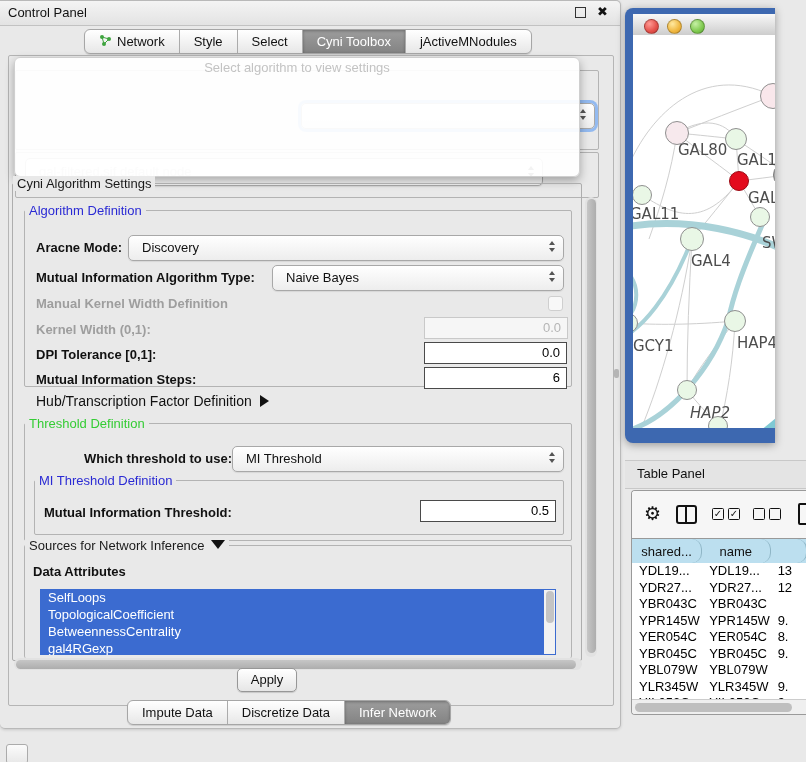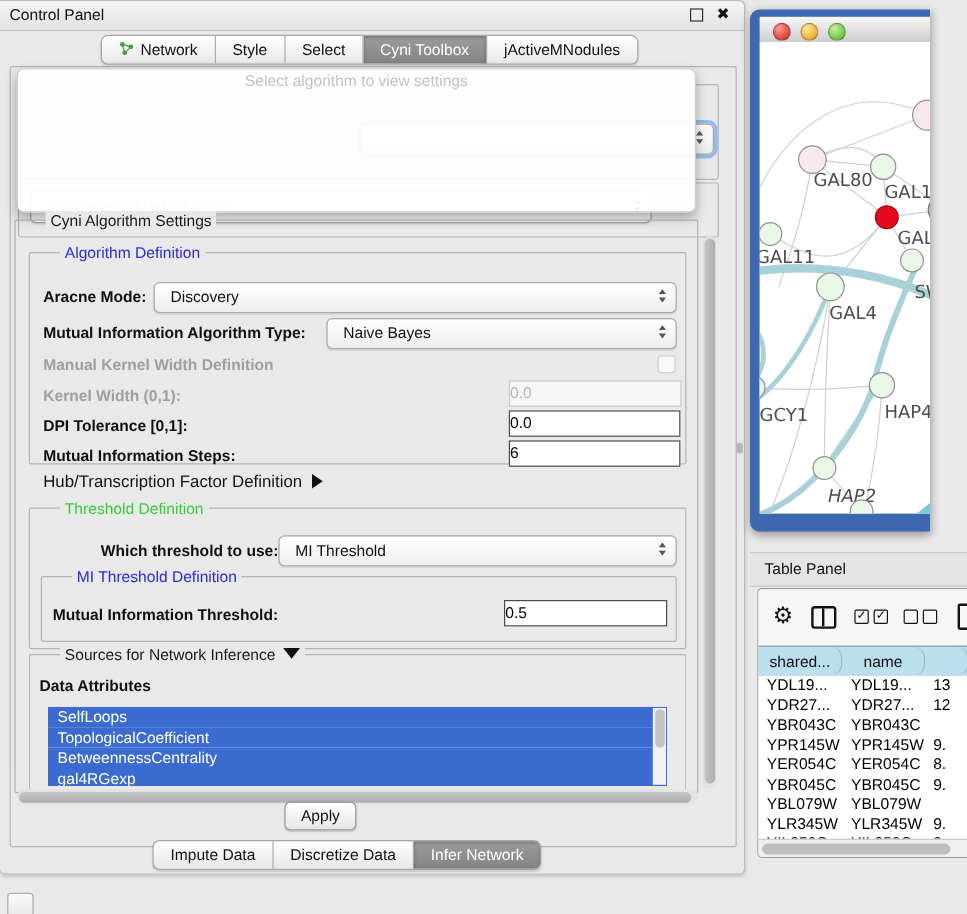--- a/index.html
+++ b/index.html
@@ -18,42 +18,42 @@
   
   .segbar{display:flex;height:23px;border:1px solid #A6A6A6;border-radius:6px;overflow:hidden;
           background:linear-gradient(#FFFFFF,#E7E7E7);box-shadow:0 1px 1px rgba(0,0,0,.12);}
   .seg{display:flex;align-items:center;justify-content:center;padding:0 14px;color:#111;
        border-right:1px solid #ABABAB;cursor:default;white-space:nowrap;}
   .seg:last-child{border-right:none;}
   .seg.sel{background:linear-gradient(#9D9D9D,#838383);color:#FFF;box-shadow:inset 0 1px 3px rgba(0,0,0,.3);}
   .net-ic{width:13px;height:13px;margin-right:5px;}
   
   .fieldset{position:absolute;border:1px solid #B3B3B3;border-radius:2px;}
-  .legend{position:absolute;top:-8px;left:25px;background:#E9E9E9;padding:0 4px;font-size:13px;}
+  .legend{position:absolute;top:-8px;left:0;background:#E9E9E9;padding:0 4px;font-size:13px;}
   .combo{position:absolute;height:24px;border:1px solid #A8A8A8;border-radius:5px;
          background:linear-gradient(#FFFFFF,#EDEDED);box-shadow:0 1px 1px rgba(0,0,0,.08);}
   .combo .cv{position:absolute;left:13px;top:4px;color:#111;}
   .spin{position:absolute;right:8px;top:5px;}
   .spin i{display:block;width:0;height:0;border-left:3.5px solid transparent;border-right:3.5px solid transparent;}
   .spin .u{border-bottom:4px solid #555;margin-bottom:3px;}
   .spin .dn{border-top:4px solid #555;}
   .combo.focusring{box-shadow:0 0 0 3px rgba(90,155,245,.6);}
   .combo.dis{background:#F4F4F4;}
   .combo.dis .cv{color:#C9C9C9;}
   
   .popup{left:14px;top:56px;width:564px;height:118px;background:rgba(255,255,255,.93);
          border:1px solid #CFCFCF;border-radius:6px;box-shadow:0 4px 10px rgba(0,0,0,.3);overflow:hidden;}
   .ghost{height:17px;text-align:center;color:#C3C3C3;padding-top:2px;}
   .algo-item{height:16.5px;line-height:16.5px;padding-left:5px;color:#000;}
   .algo-item.bold{font-weight:bold;}
   
   .flabel{position:absolute;font-weight:bold;color:#111;white-space:nowrap;}
   .flabel.dis{color:#9E9E9E;}
   .tfield{position:absolute;height:20px;background:#FFF;border:1.5px solid #4A4A4A;
-          line-height:20px;padding-right:6px;color:#000;}
+          text-align:right;line-height:20px;padding-right:6px;color:#000;}
   .tfield.dis{border:1px solid #C9C9C9;background:#F6F6F6;color:#B5B5B5;}
   .chk{position:absolute;width:13px;height:13px;border:1px solid #CFCFCF;border-radius:3px;background:#F8F8F8;}
   .tri-r{display:inline-block;width:0;height:0;border-top:6px solid transparent;border-bottom:6px solid transparent;
          border-left:9px solid #111;margin-left:8px;vertical-align:-1px;}
   .tri-d{display:inline-block;width:0;height:0;border-left:7px solid transparent;border-right:7px solid transparent;
          border-top:9px solid #111;margin-left:6px;vertical-align:1px;}
   
   .attrlist{position:absolute;left:40px;top:588px;width:516px;height:66px;background:#FFF;overflow:hidden;}
   .attr-item{height:17px;line-height:17px;padding-left:8px;color:#FFF;background:#3B6BD0;}
   .attr-sb{position:absolute;right:1px;top:1px;width:11px;height:64px;background:#F2F2F2;}

